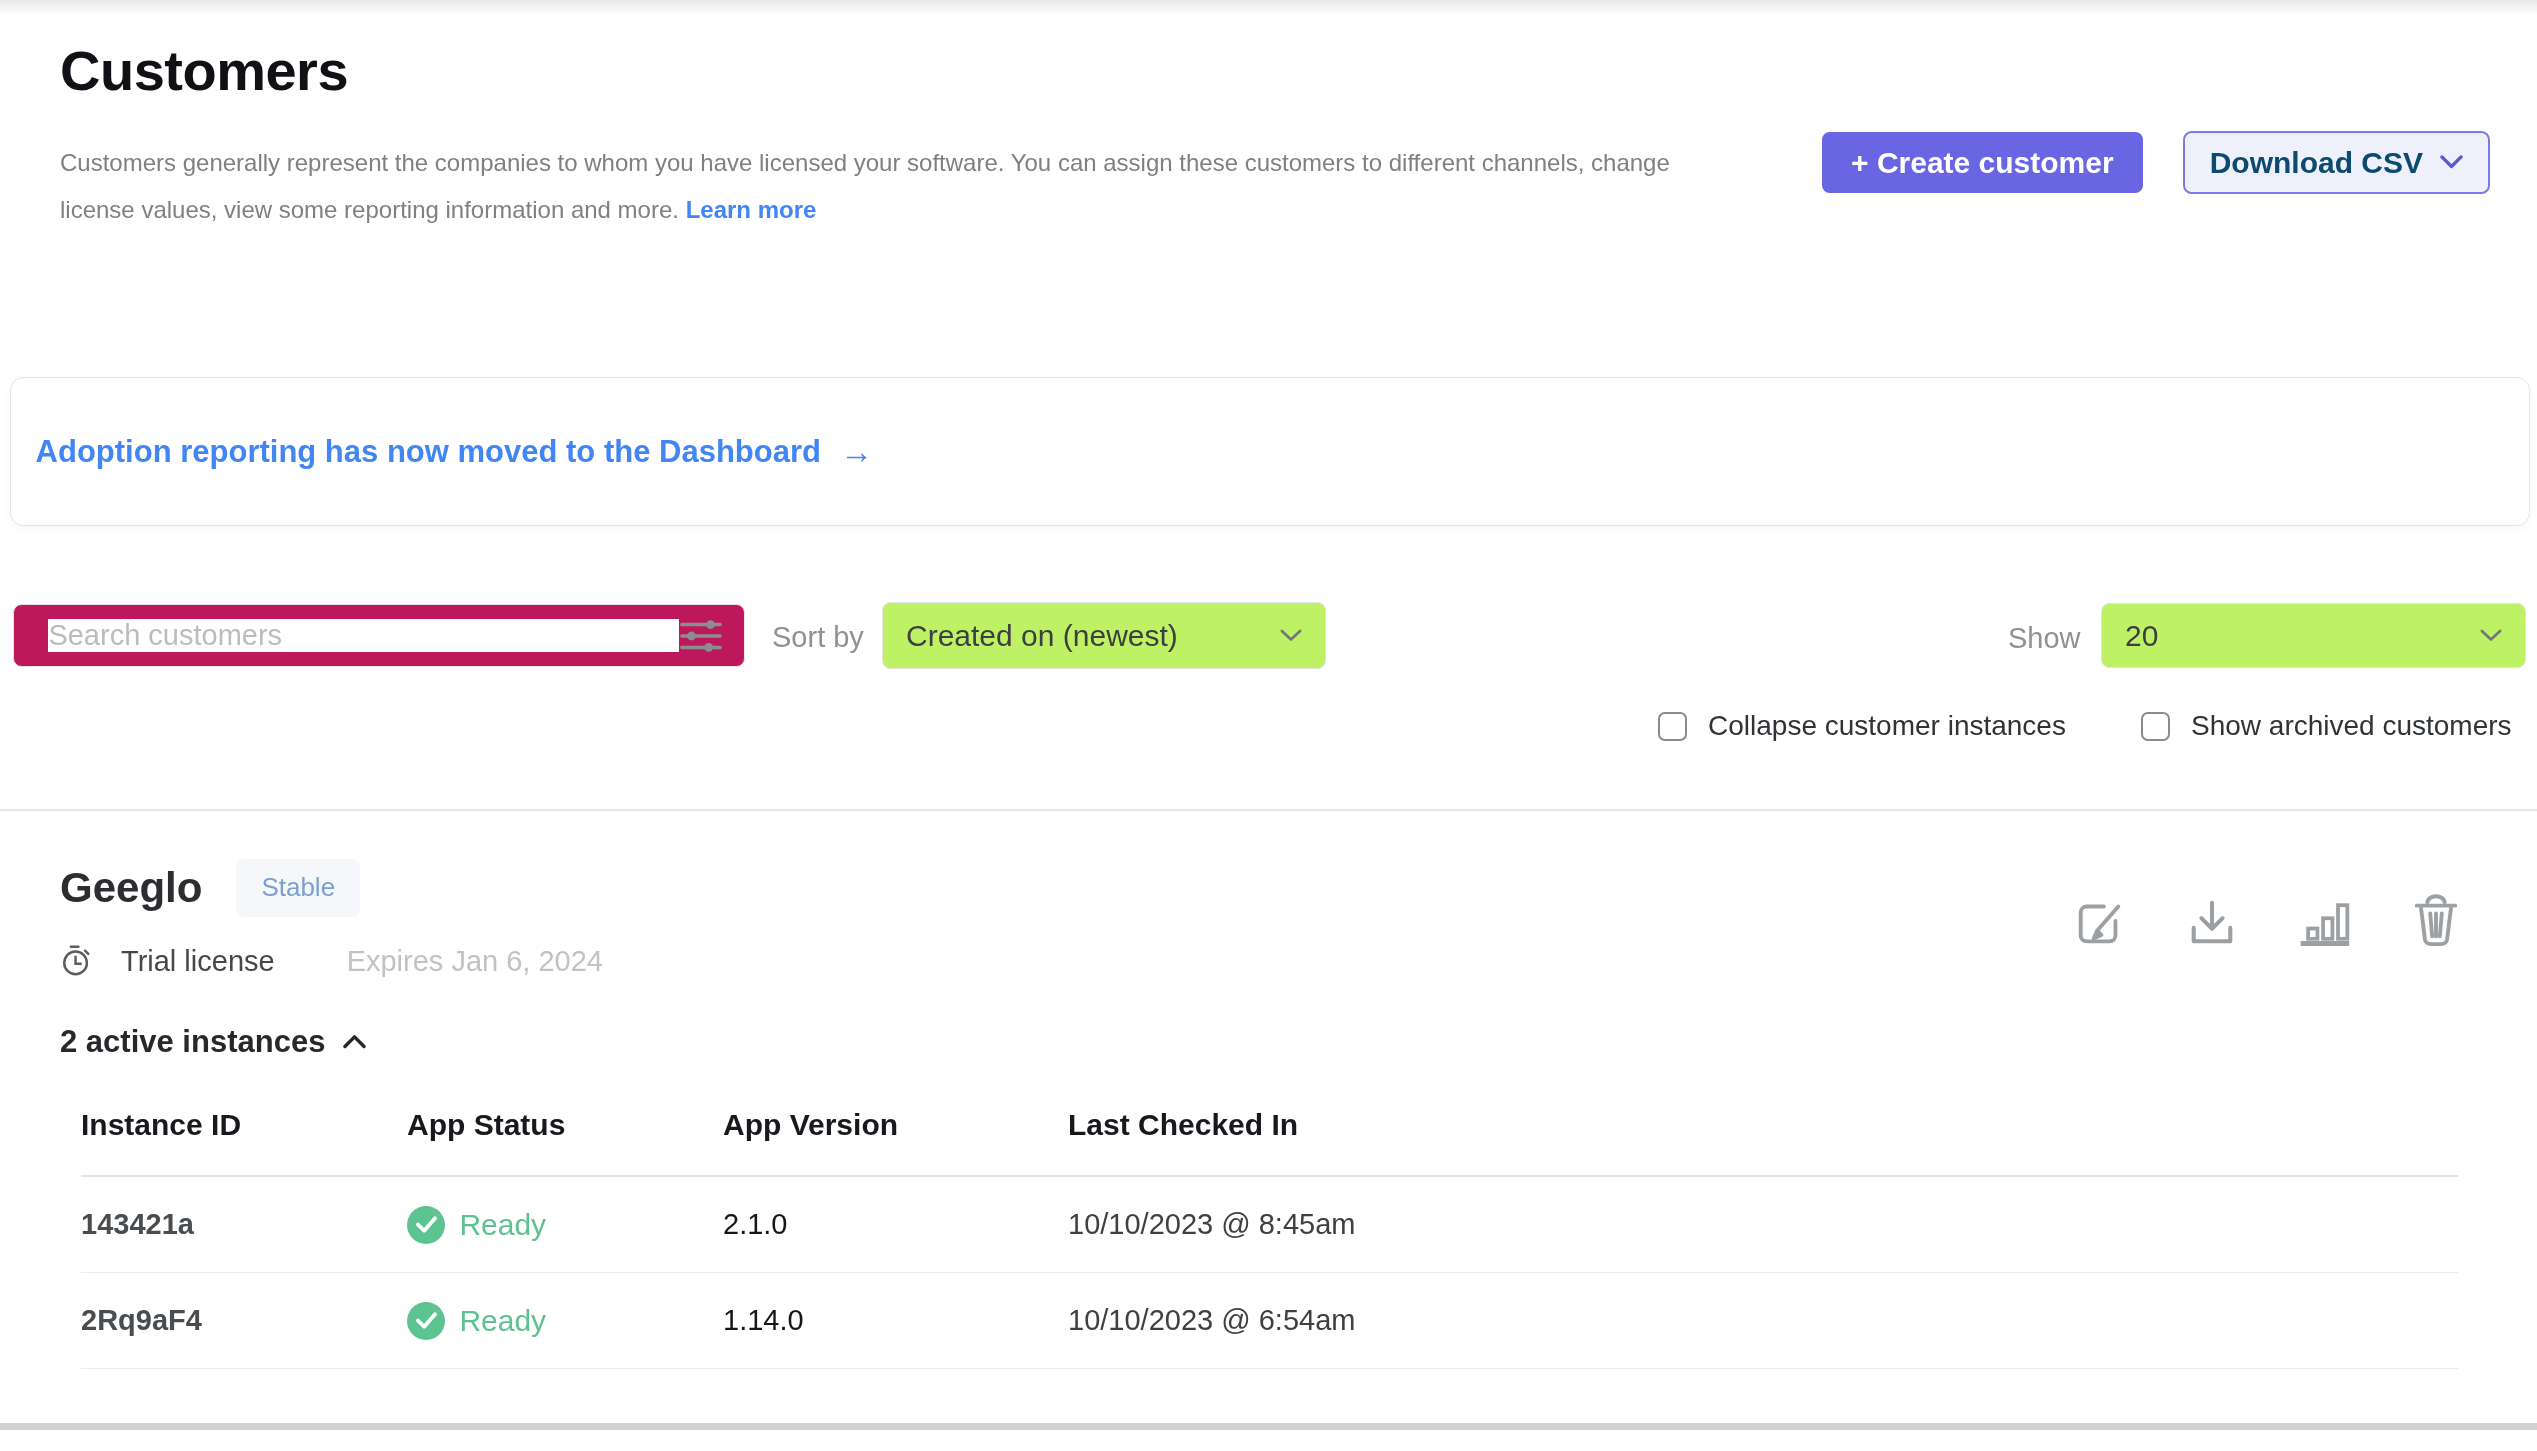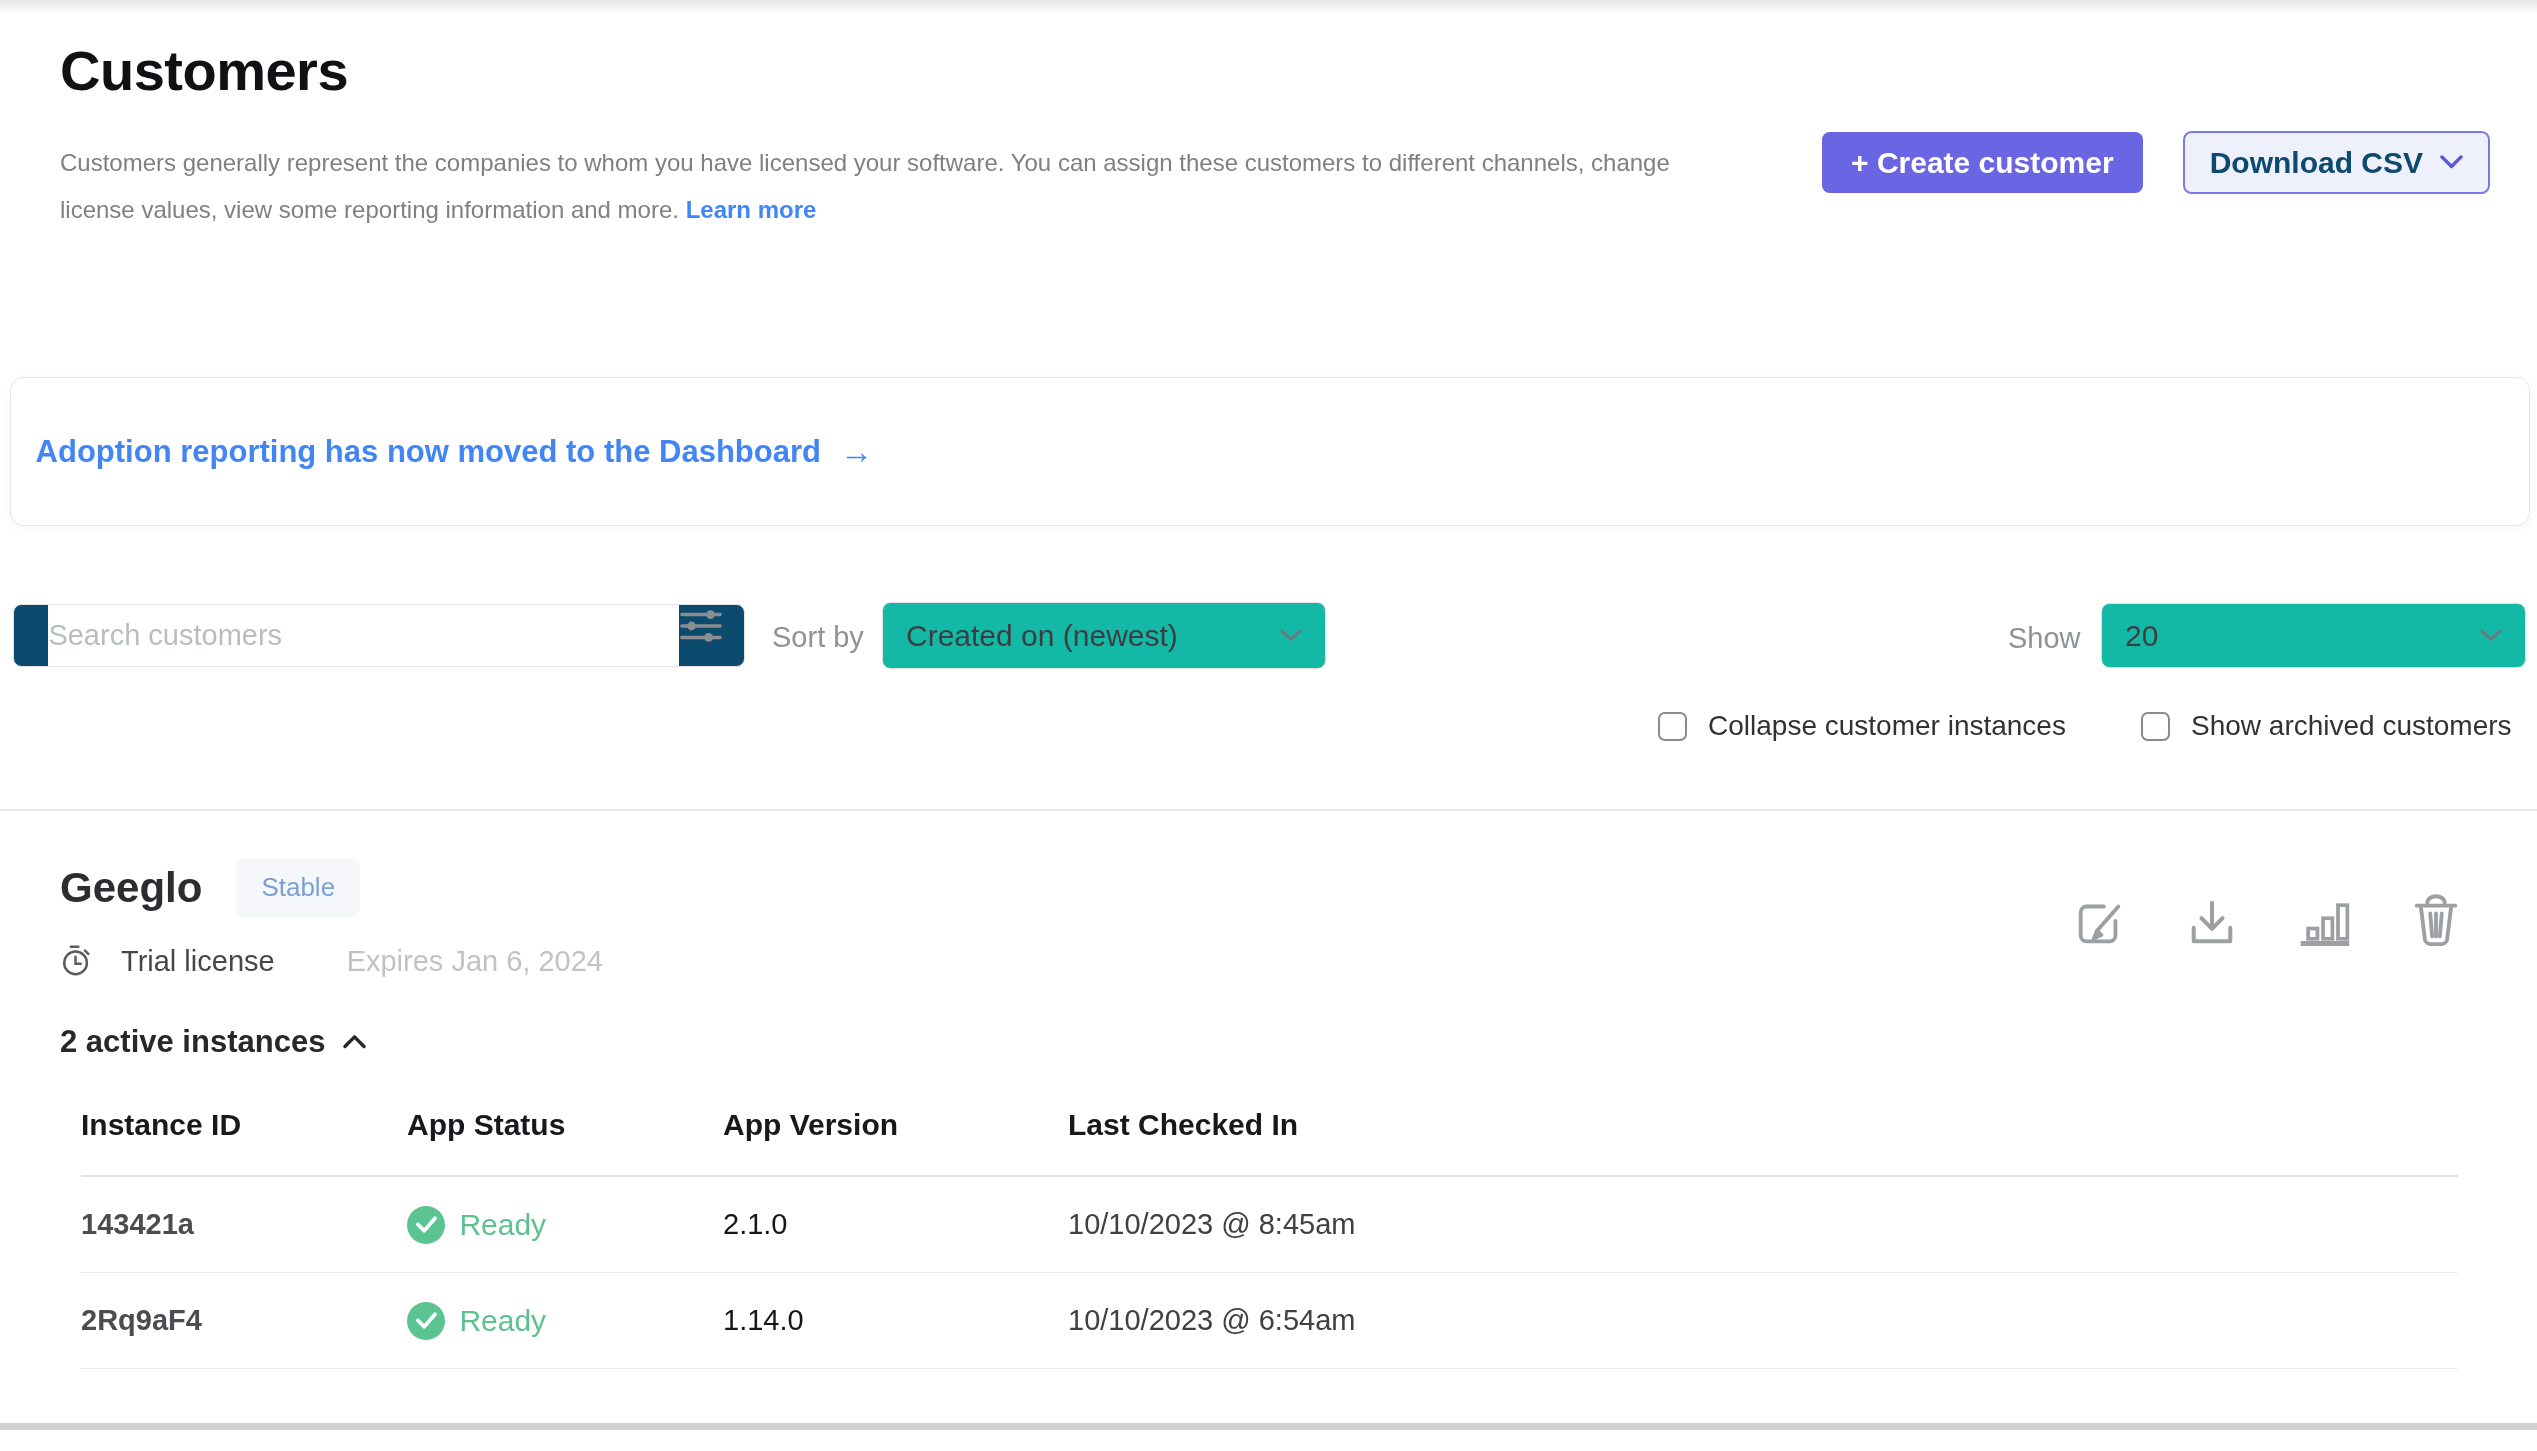--- a/index.html
+++ b/index.html
@@ -26,28 +26,28 @@
 
   
   .banner { position:absolute; left:9.6px; right:7.7px; top:377px; height:149px; background:#fff;
             border:1.9px solid #e4e4e7; border-radius:13.4px; box-shadow:0 2.9px 9.6px rgba(0,0,0,0.035);
             display:flex; align-items:center; padding-left:25px; cursor:pointer; }
   .banner-text { color:#4285f4; font-weight:700; font-size:31px; display:flex; align-items:center; gap:19px; }
   .banner-arrow { font-size:33px; font-weight:700; }
 
   
   .search-box { position:absolute; left:13.4px; top:604px; width:732px; height:63px;
-                border:1.9px solid #e5e5e7; border-radius:8.6px; display:flex; 
-                padding:0 21px 0 34px; background:#0c4a6e; }
+                border:1.9px solid #e5e5e7; border-radius:8.6px; display:flex; align-items:center;
+                padding:0 21px 0 34px; background:#be185d; }
   .search-box input { flex:1; border:none; outline:none; font-size:29px; color:#55585b; font-family:inherit; }
   .search-box input::placeholder { color:#b9bdc1; }
   .field-label { position:absolute; font-size:29px; color:#8f9295; }
   .sort-label { left:772px; top:621px; }
   .show-label { left:2008px; top:622px; }
-  .select { position:absolute; background:#14b8a6; border:1.9px solid #e2e2e4; border-radius:8.6px;
+  .select { position:absolute; background:#bef264; border:1.9px solid #e2e2e4; border-radius:8.6px;
             display:flex; align-items:center; justify-content:space-between;
             font-size:30px; color:#3c3f42; padding:0 23px; cursor:pointer; }
   .sort-select { left:882px; top:602px; width:444px; height:67px; }
   .show-select { left:2101px; top:603px; width:425px; height:65px; }
 
   .checkbox-group { position:absolute; top:710px; display:flex; align-items:center; gap:21px; }
   .cbg-1 { left:1658px; } .cbg-2 { left:2141px; }
   .checkbox { width:29px; height:29px; border:2.4px solid #898c8f; border-radius:6.7px; background:#fff; cursor:pointer; flex:0 0 auto; }
   .checkbox-label { font-size:28px; color:#303336; }
 

